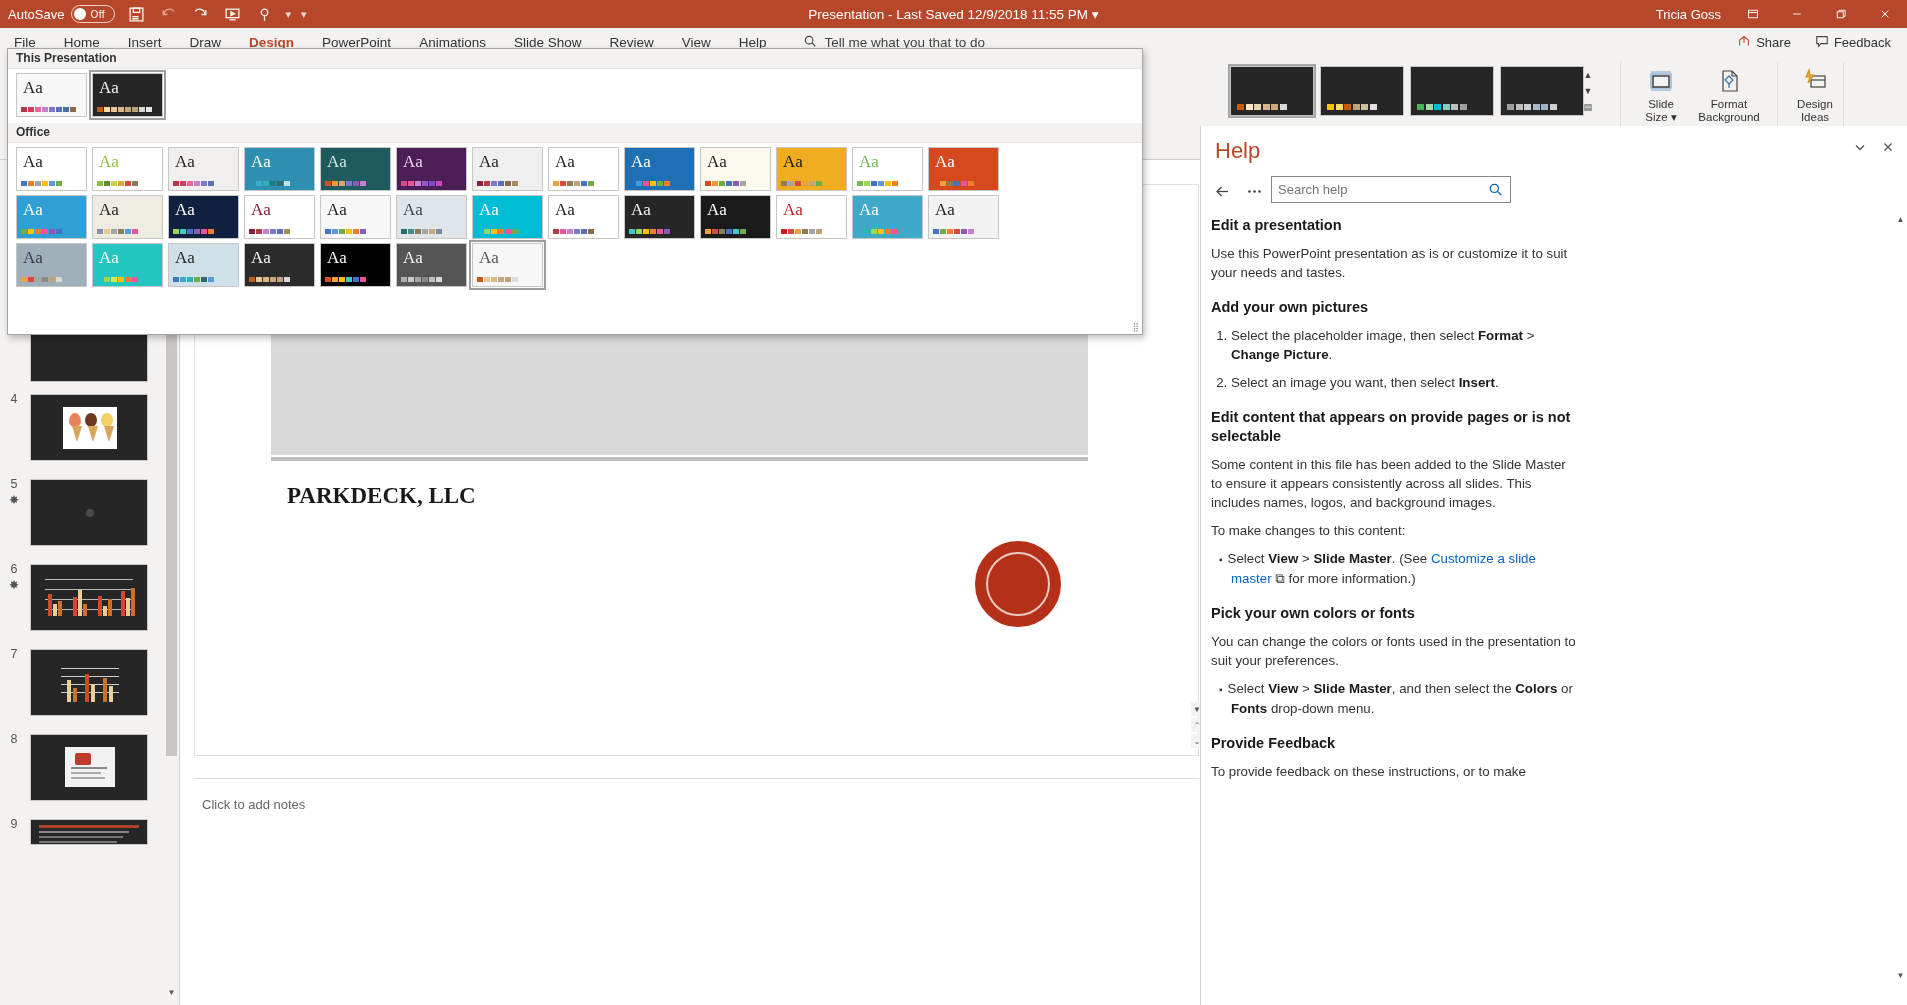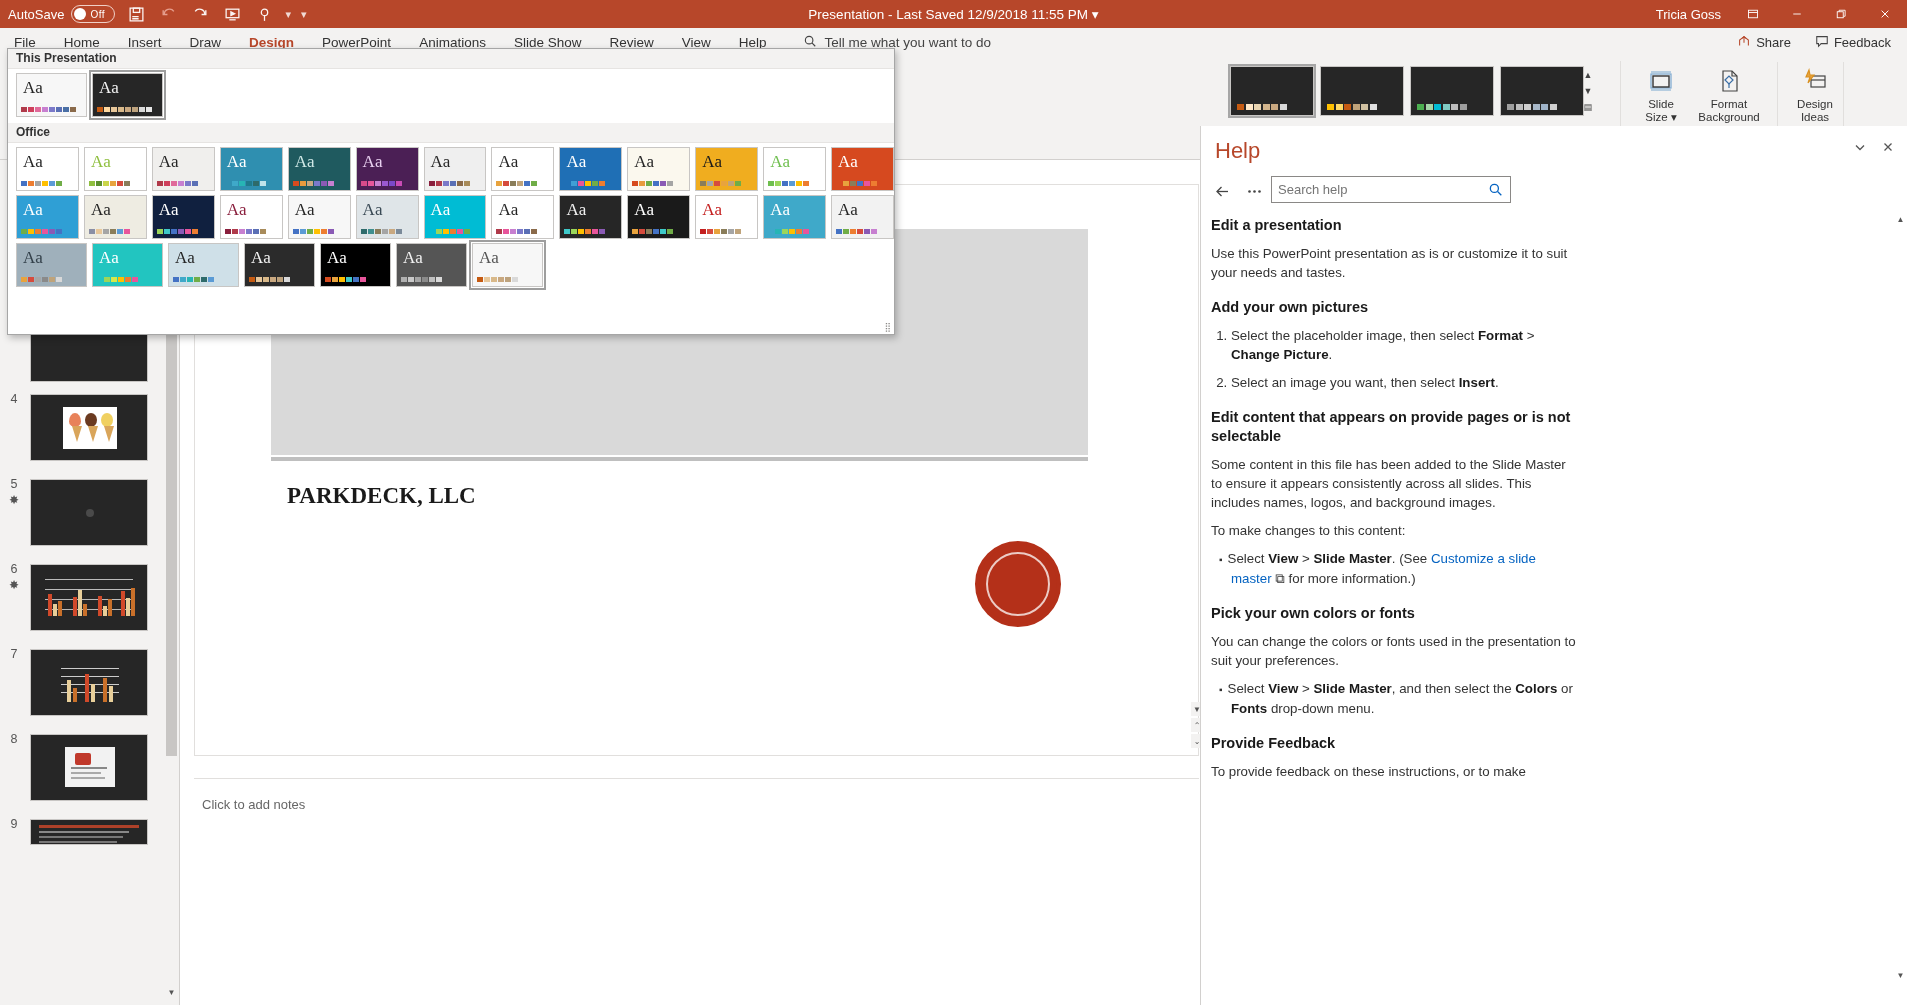--- a/index.html
+++ b/index.html
@@ -82,21 +82,21 @@
   }
   .ribbtn .ri{ height:34px; display:flex; align-items:center; justify-content:center;}
   .ribbtn .ri svg{ width:30px; height:30px;}
   .spinner{
     position:absolute; right:8px; bottom:1px; width:16px; height:14px;
     display:flex; align-items:center; justify-content:center; font-size:9px; color:#444;
   }
 
   
   #themeGallery{
-    position:absolute; left:7px; top:48px; width:888px; height:287px;
+    position:absolute; left:7px; top:48px; width:1136px; height:287px;
     background:#fff; border:1px solid #a6a6a6; box-shadow:2px 3px 7px rgba(0,0,0,.26);
     z-index:60; overflow:hidden;
   }
   .gal-header{
     height:20px; background:#f3f2f1; border-bottom:1px solid #e6e4e2;
     font-size:12px; color:#333; padding:2px 0 0 8px; font-weight:bold;
   }
   .gal-row{ display:flex; gap:5px; padding:4px 0 0 8px;}
   .thumb{
     width:71px; height:44px; border:1px solid #c8c6c4; position:relative; overflow:hidden;
@@ -311,21 +311,21 @@
   <div class="rtab">Review</div>
   <div class="rtab">View</div>
   <div class="rtab">Help</div>
   <div class="tellme">
     <span>
       <svg viewBox="0 0 16 16" fill="none" stroke="#444" stroke-width="1.3">
           <circle cx="7" cy="7" r="4.3"></circle>
           <path d="M10.2 10.2L14 14"></path>
         </svg>
     </span>
-    <span>Tell me what you want to do</span>
+    <span>Tell me what you that to do</span>
   </div>
   <div class="tbtns">
     <div class="tbtn">
       <span>
         <svg viewBox="0 0 16 16" fill="none" stroke="#b7472a" stroke-width="1.2">
             <path d="M3 13V7l5-4 5 4v6"></path>
             <path d="M8 3v7"></path>
             <path d="M6 5l2-2 2 2"></path>
           </svg>
       </span>

